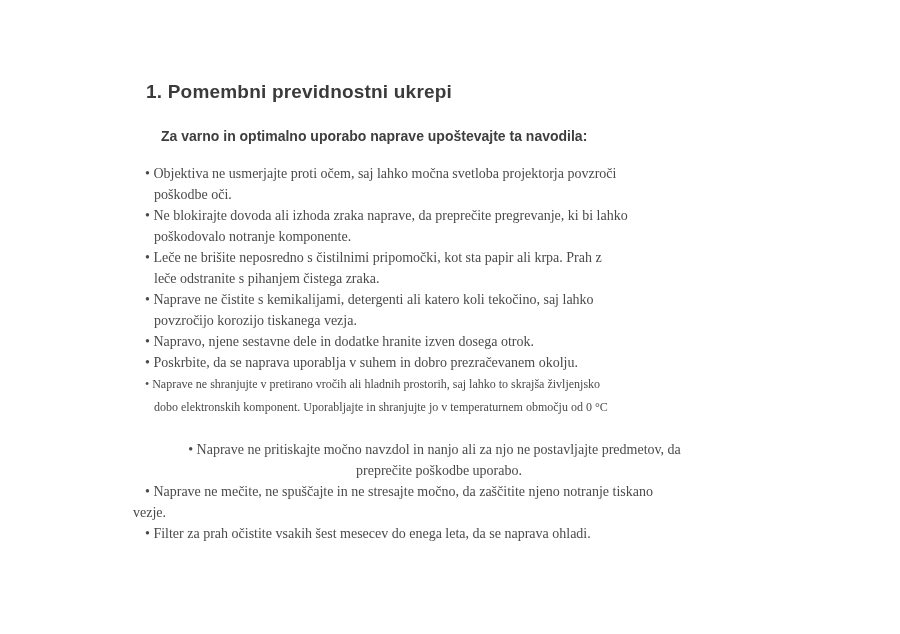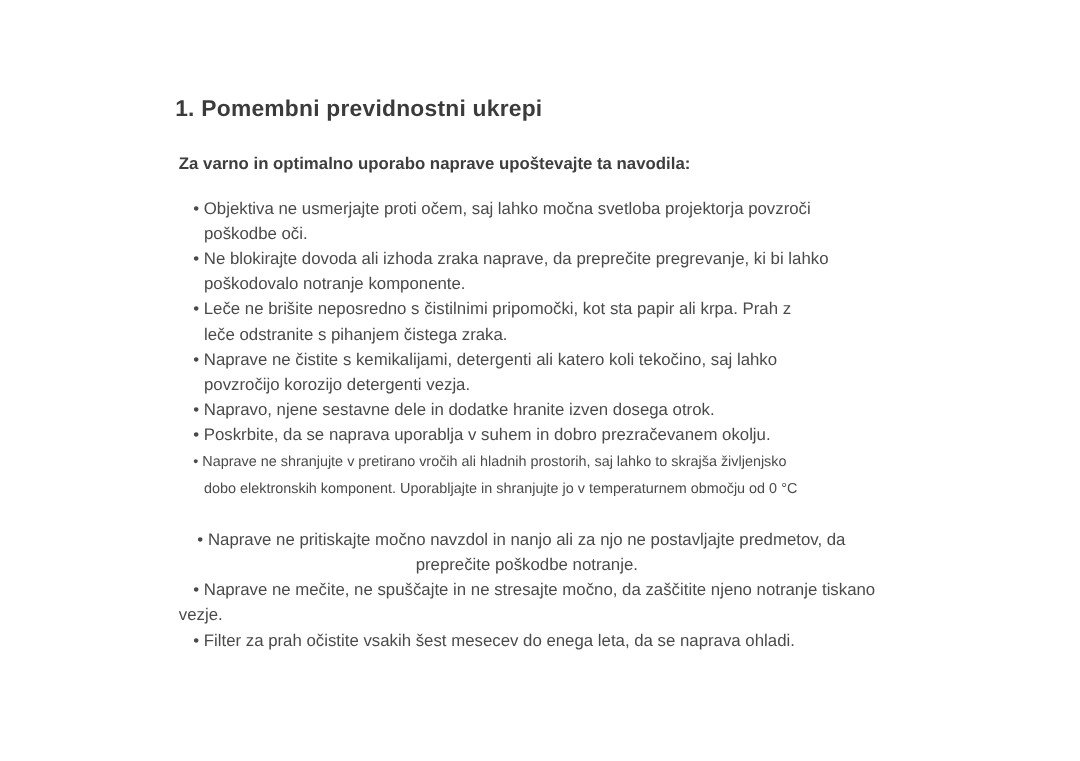--- a/index.html
+++ b/index.html
@@ -22,29 +22,30 @@
   }
   .doc-title {
     margin: 0 0 22px 1px;
     font-size: 19px;
     line-height: 24px;
     font-weight: bold;
     color: #3b3b3b;
     letter-spacing: 0.2px;
   }
   .doc-intro {
-    margin: 4px;
+    margin: 16px;
     font-size: 14px;
     line-height: 21px;
     font-weight: bold;
     color: #3e3e3e;
   }
   .bullet-list {
-    margin: 16px;
+    margin: 0;
     padding: 0;
+    font-family: Liberation Serif, serif;
   }
   .bullet {
     color: #4a4a4a;
     font-size: 14px;
     line-height: 21px;
   }
   .bullet.small {
     font-size: 12px;
     line-height: 23px;
   }
@@ -77,35 +78,35 @@
       <div class="bullet">
         <div class="line first">• Ne blokirajte dovoda ali izhoda zraka naprave, da preprečite pregrevanje, ki bi lahko</div>
         <div class="line cont">poškodovalo notranje komponente.</div>
       </div>
       <div class="bullet">
         <div class="line first">• Leče ne brišite neposredno s čistilnimi pripomočki, kot sta papir ali krpa. Prah z</div>
         <div class="line cont">leče odstranite s pihanjem čistega zraka.</div>
       </div>
       <div class="bullet">
         <div class="line first">• Naprave ne čistite s kemikalijami, detergenti ali katero koli tekočino, saj lahko</div>
-        <div class="line cont">povzročijo korozijo detergenti vezja.</div>
+        <div class="line cont">povzročijo korozijo tiskanega vezja.</div>
       </div>
       <div class="bullet">
         <div class="line first">• Napravo, njene sestavne dele in dodatke hranite izven dosega otrok.</div>
       </div>
       <div class="bullet">
         <div class="line first">• Poskrbite, da se naprava uporablja v suhem in dobro prezračevanem okolju.</div>
       </div>
       <div class="bullet small">
         <div class="line first">• Naprave ne shranjujte v pretirano vročih ali hladnih prostorih, saj lahko to skrajša življenjsko</div>
         <div class="line cont">dobo elektronskih komponent. Uporabljajte in shranjujte jo v temperaturnem območju od 0 °C</div>
       </div>
       <div class="bullet gap">
         <div class="line first">• Naprave ne pritiskajte močno navzdol in nanjo ali za njo ne postavljajte predmetov, da</div>
-        <div class="line cont">preprečite poškodbe notranje.</div>
+        <div class="line cont">preprečite poškodbe uporabo.</div>
       </div>
       <div class="bullet">
         <div class="line first">• Naprave ne mečite, ne spuščajte in ne stresajte močno, da zaščitite njeno notranje tiskano</div>
         <div class="line cont outdent">vezje.</div>
       </div>
       <div class="bullet">
         <div class="line first">• Filter za prah očistite vsakih šest mesecev do enega leta, da se naprava ohladi.</div>
       </div>
     </div>
 </div>

